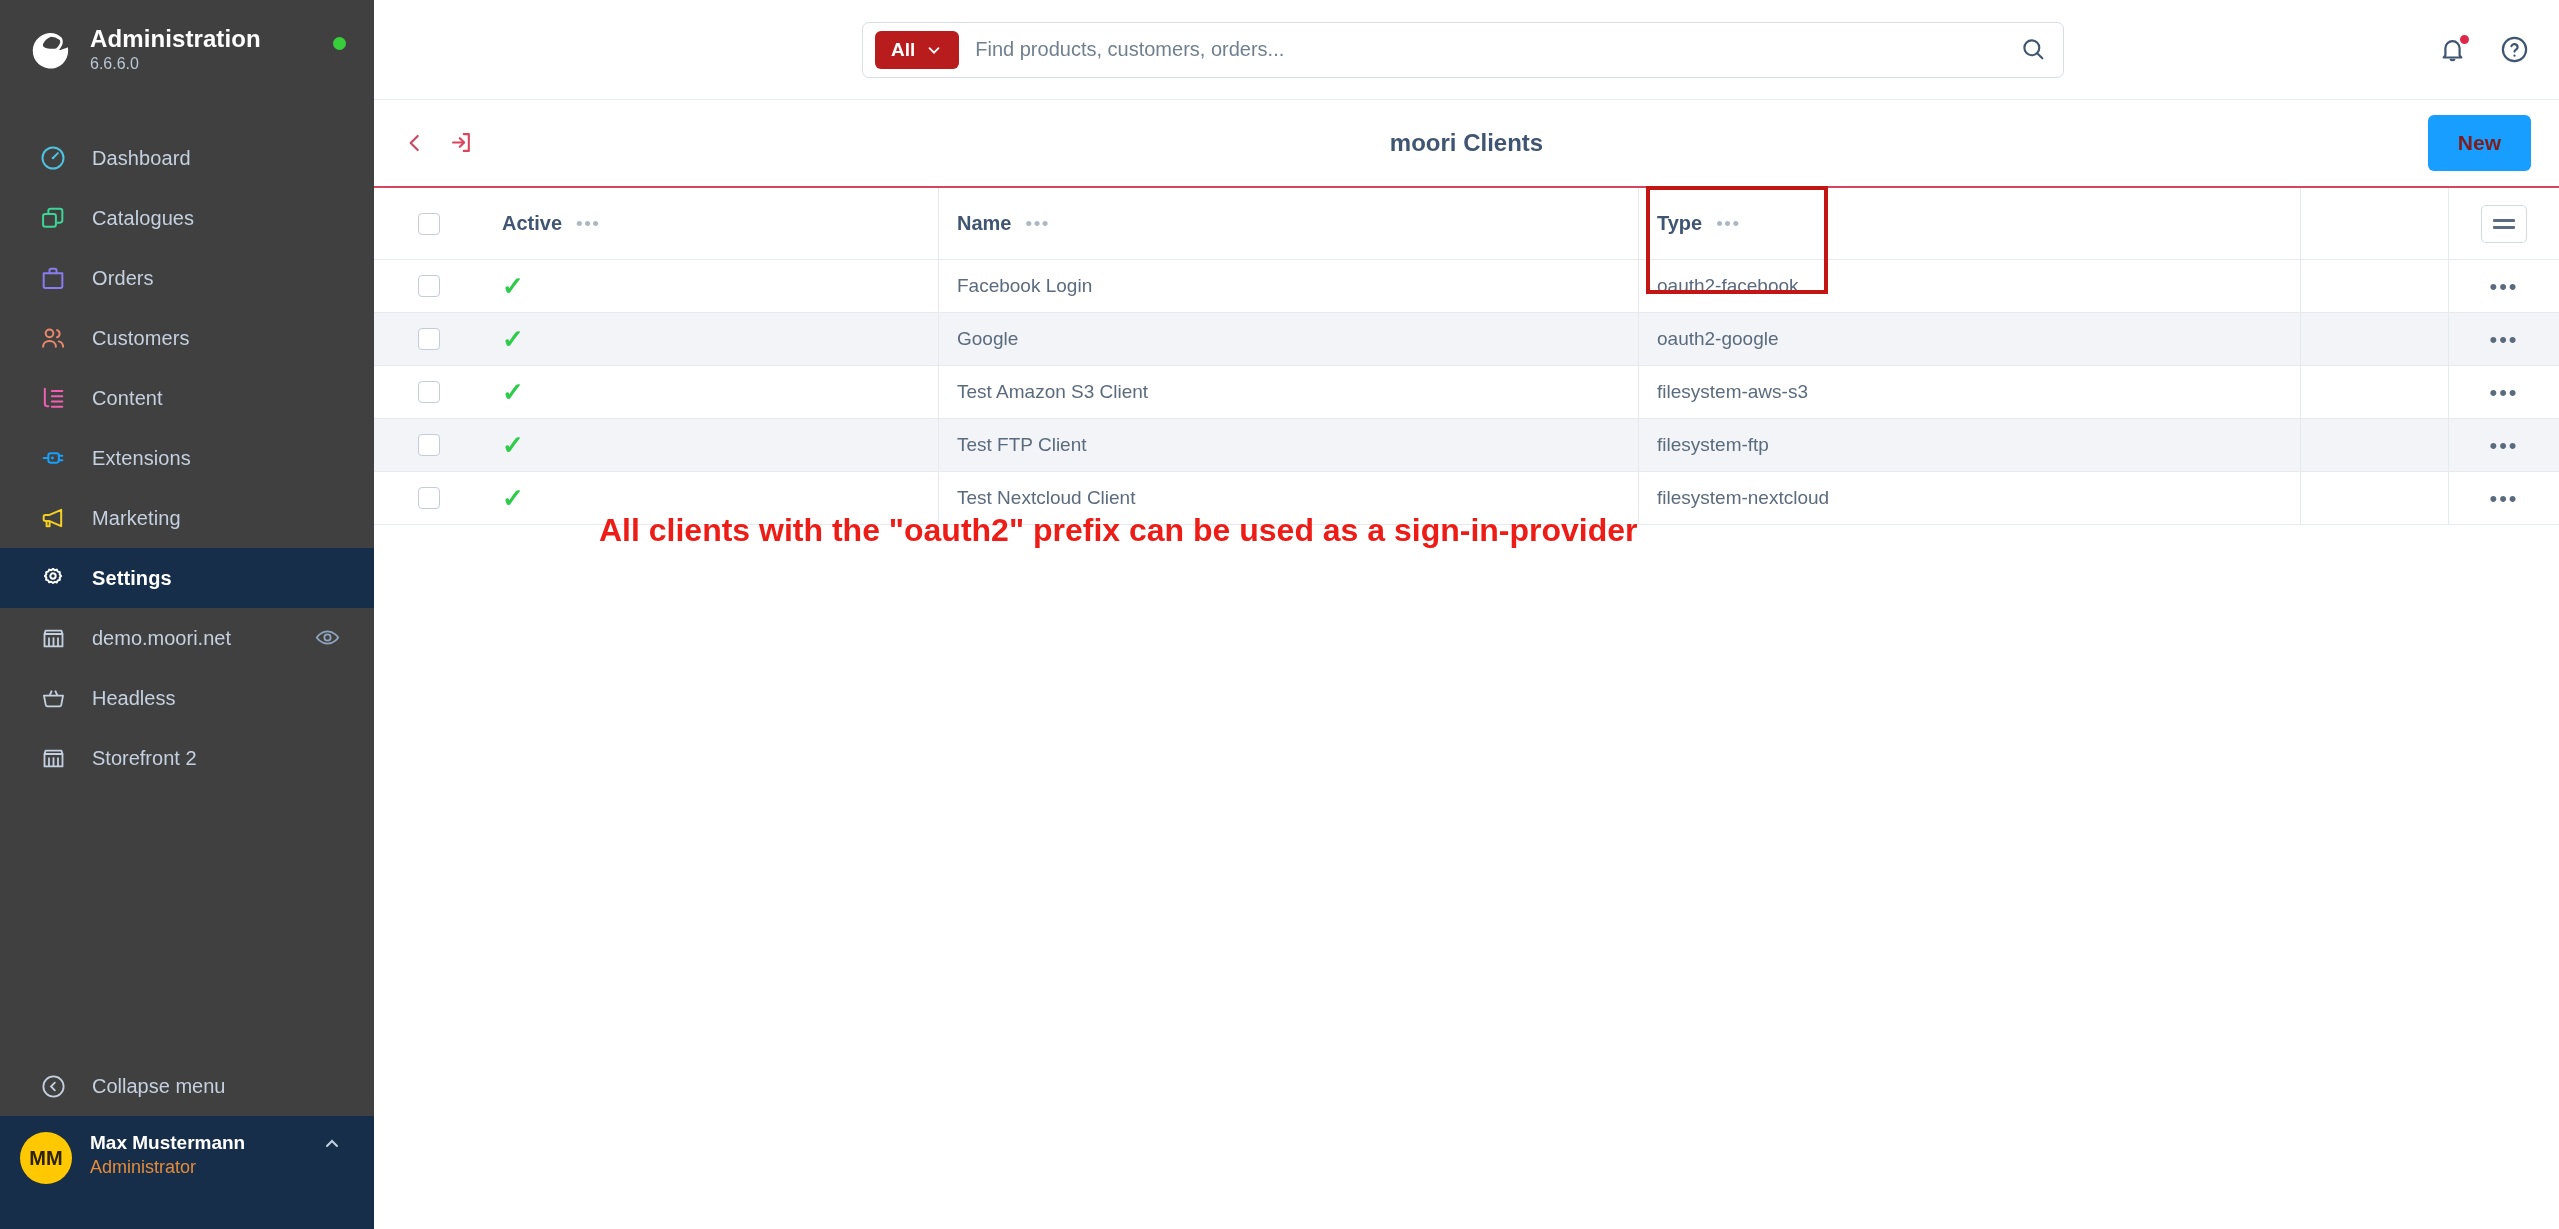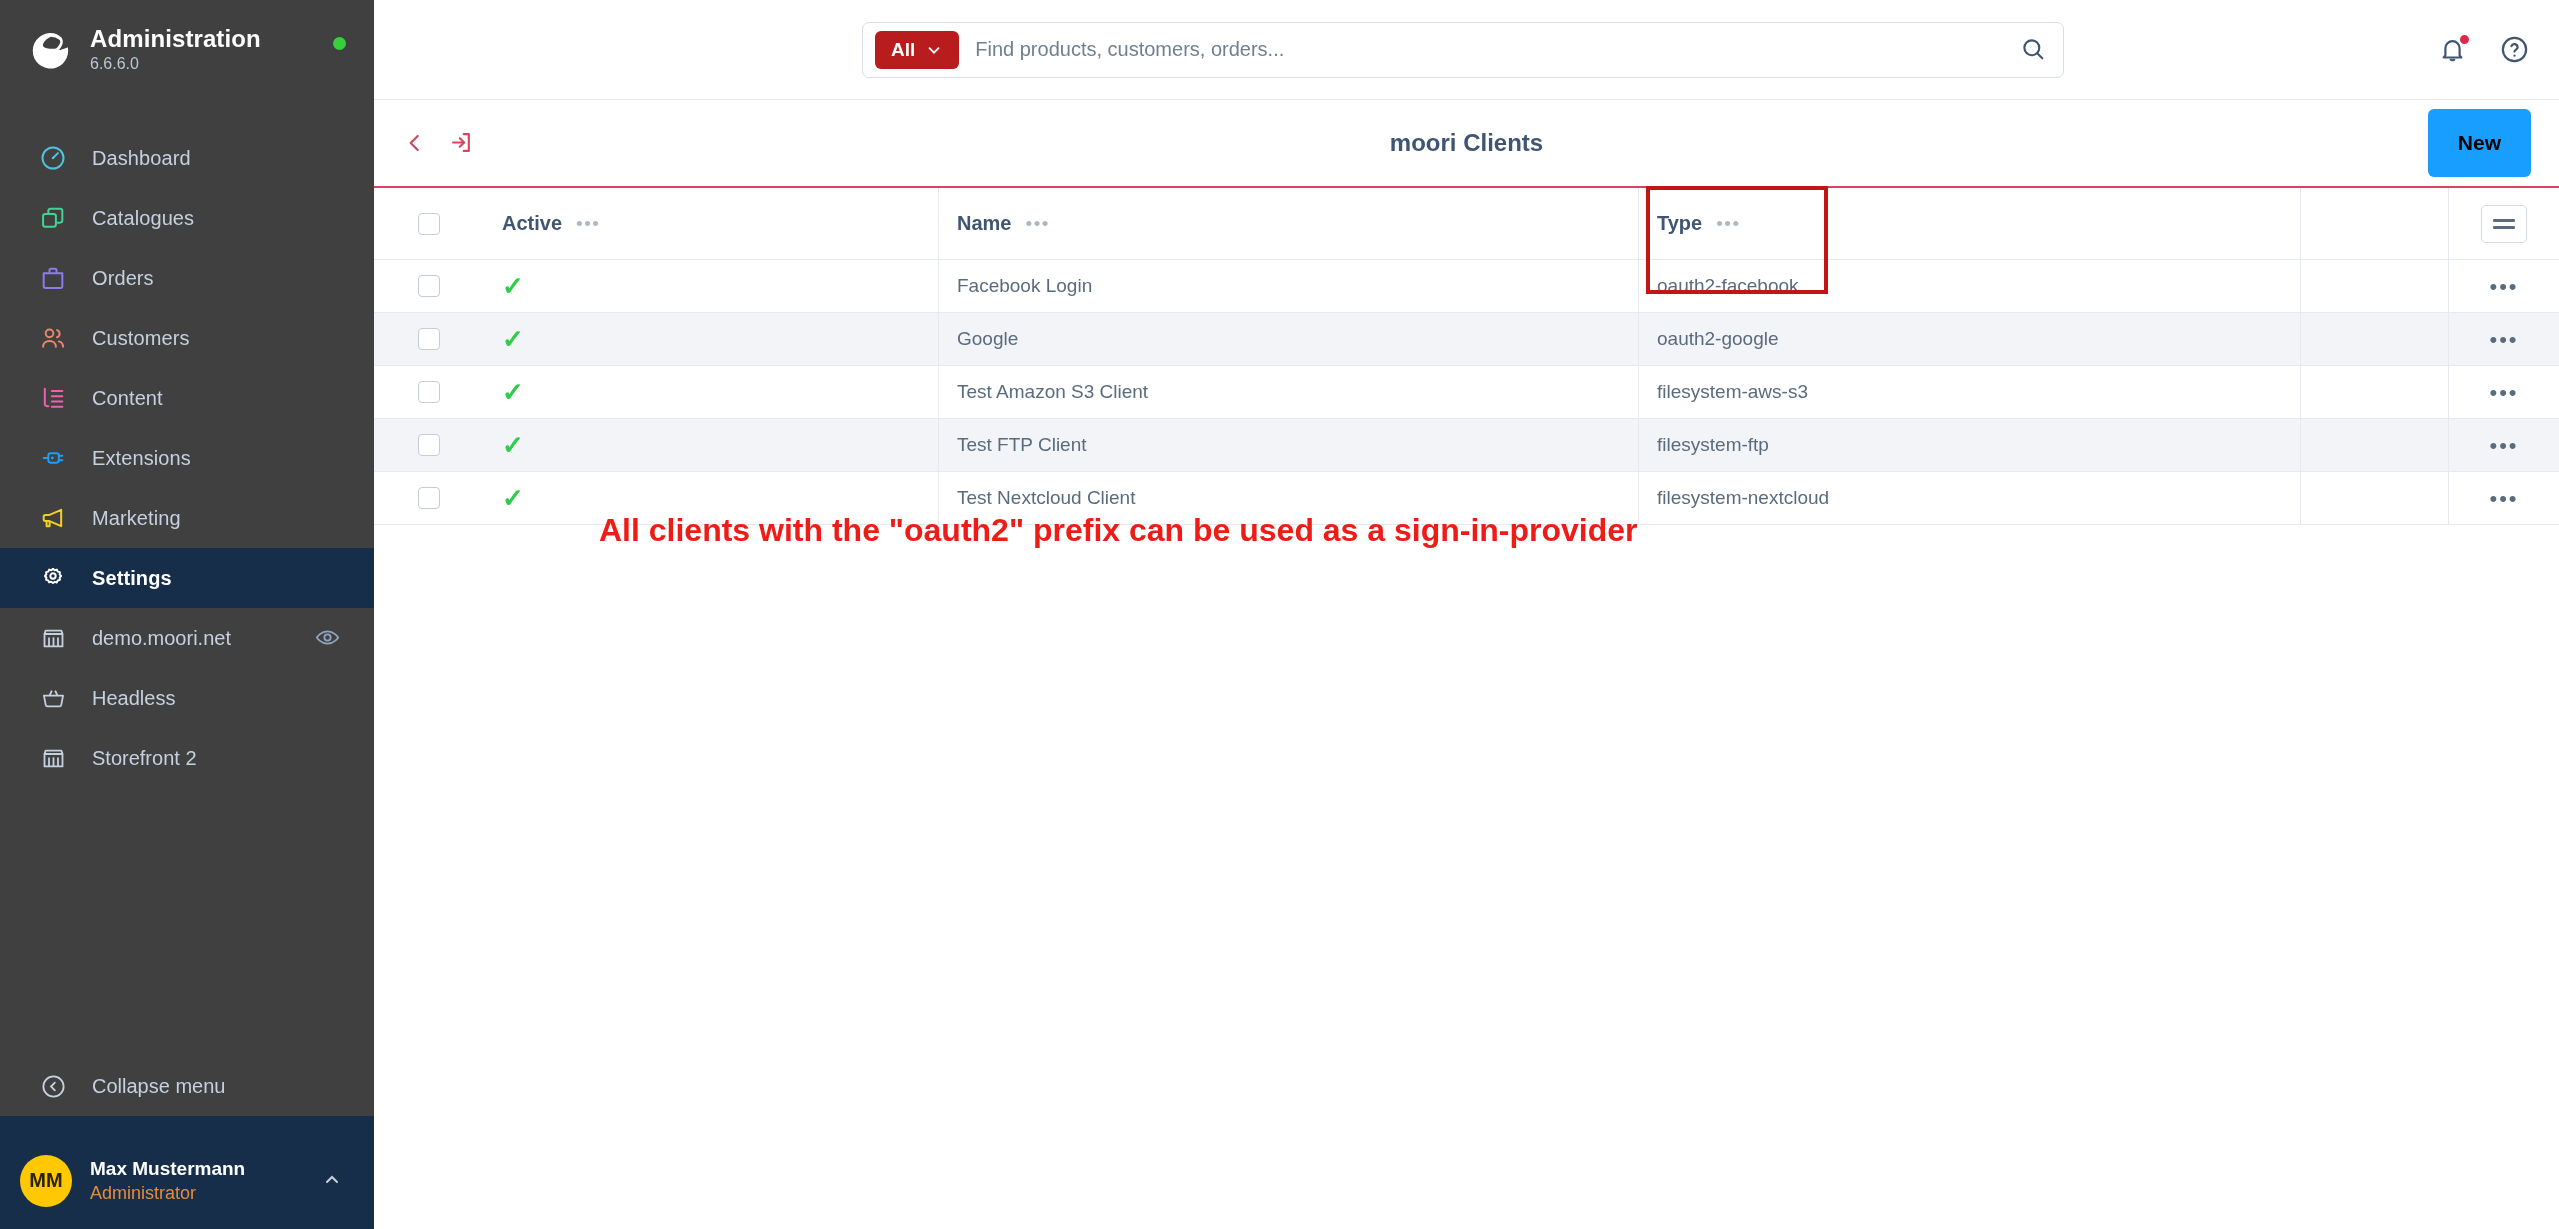--- a/index.html
+++ b/index.html
@@ -64,21 +64,21 @@
   .collapse {
     position:absolute; left:0; right:0; bottom:113px;
     height:60px; display:flex; align-items:center;
     padding-left:38px; gap:24px; cursor:pointer;
   }
   .collapse-label { color:#c5d1e0; font-size:20px; }
 
   .sb-user {
     position:absolute; left:0; right:0; bottom:0;
     height:113px; background:#162e49;
-    display:flex; align-items:center;
+    display:flex; align-items:flex-start;
     padding:16px 28px 0 20px; gap:18px; cursor:pointer;
   }
   .avatar {
     width:52px; height:52px; border-radius:50%;
     background:#ffc800; color:#2b2200;
     display:flex; align-items:center; justify-content:center;
     font-size:20px; font-weight:bold; flex:0 0 52px;
   }
   .user-meta { display:flex; flex-direction:column; gap:3px; flex:1; }
   .user-name { color:#fff; font-size:19px; font-weight:bold; }
@@ -136,22 +136,22 @@
   .ph-left { display:flex; align-items:center; gap:20px; }
   .ph-back { width:26px; height:26px; cursor:pointer; }
   .ph-login { width:28px; height:28px; cursor:pointer; }
   .ph-title {
     position:absolute; left:0; right:0; text-align:center;
     font-size:24px; font-weight:bold; color:#3f5572;
     pointer-events:none;
   }
   .ph-new {
     margin-left:auto; z-index:2;
-    background:#189eff; color:#000000;
-    height:68px; min-width:100px; padding:0 30px;
+    background:#189eff; color:#7f1d1d;
+    height:56px; min-width:100px; padding:0 30px;
     border:none; border-radius:6px;
     font-size:21px; font-weight:bold; cursor:pointer;
     font-family:"Liberation Sans", sans-serif;
   }
 
   
   .table { width:100%; background:#fff;border-radius:26px; }
   .tr {
     display:flex; align-items:stretch;
     border-bottom:1px solid #e6e9ee;

